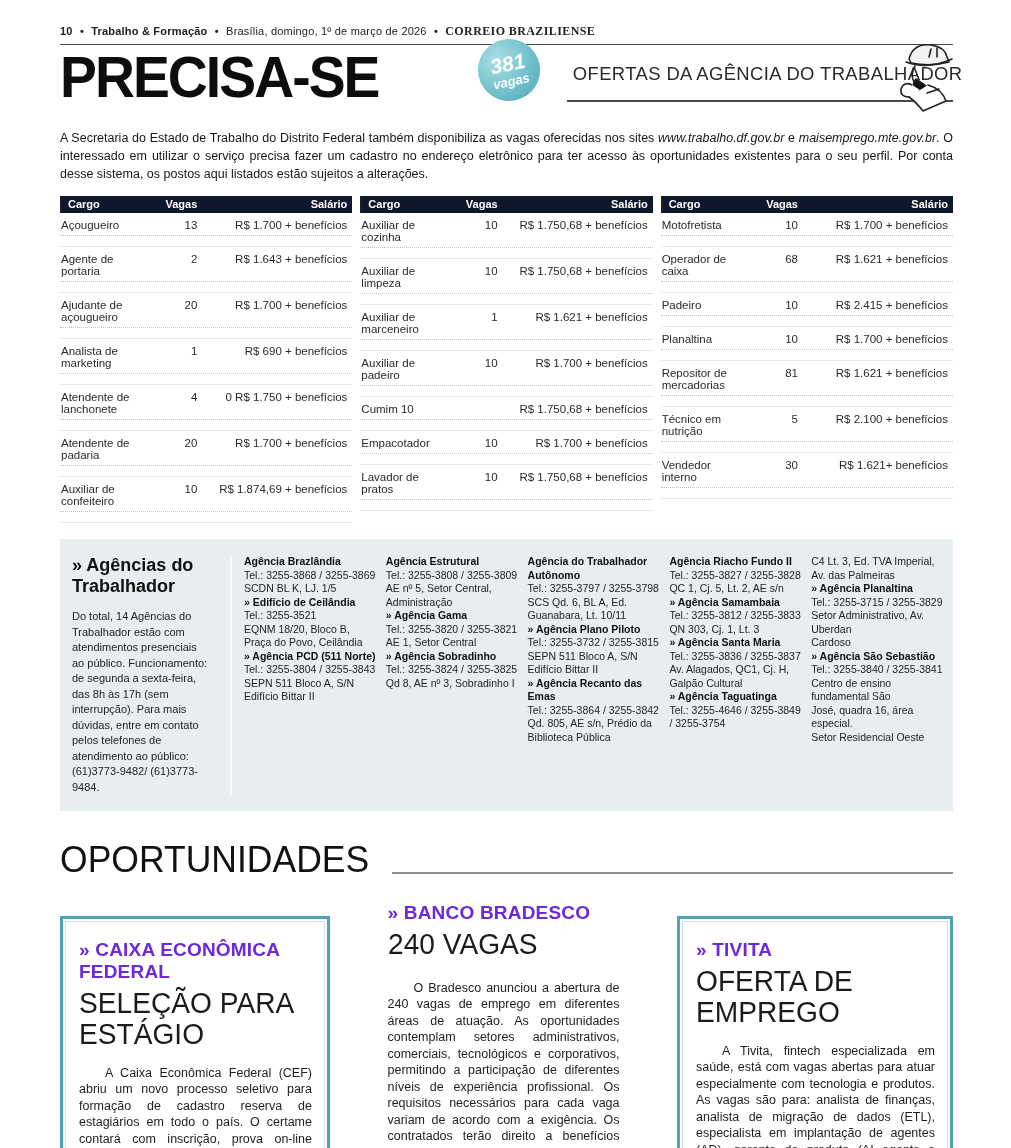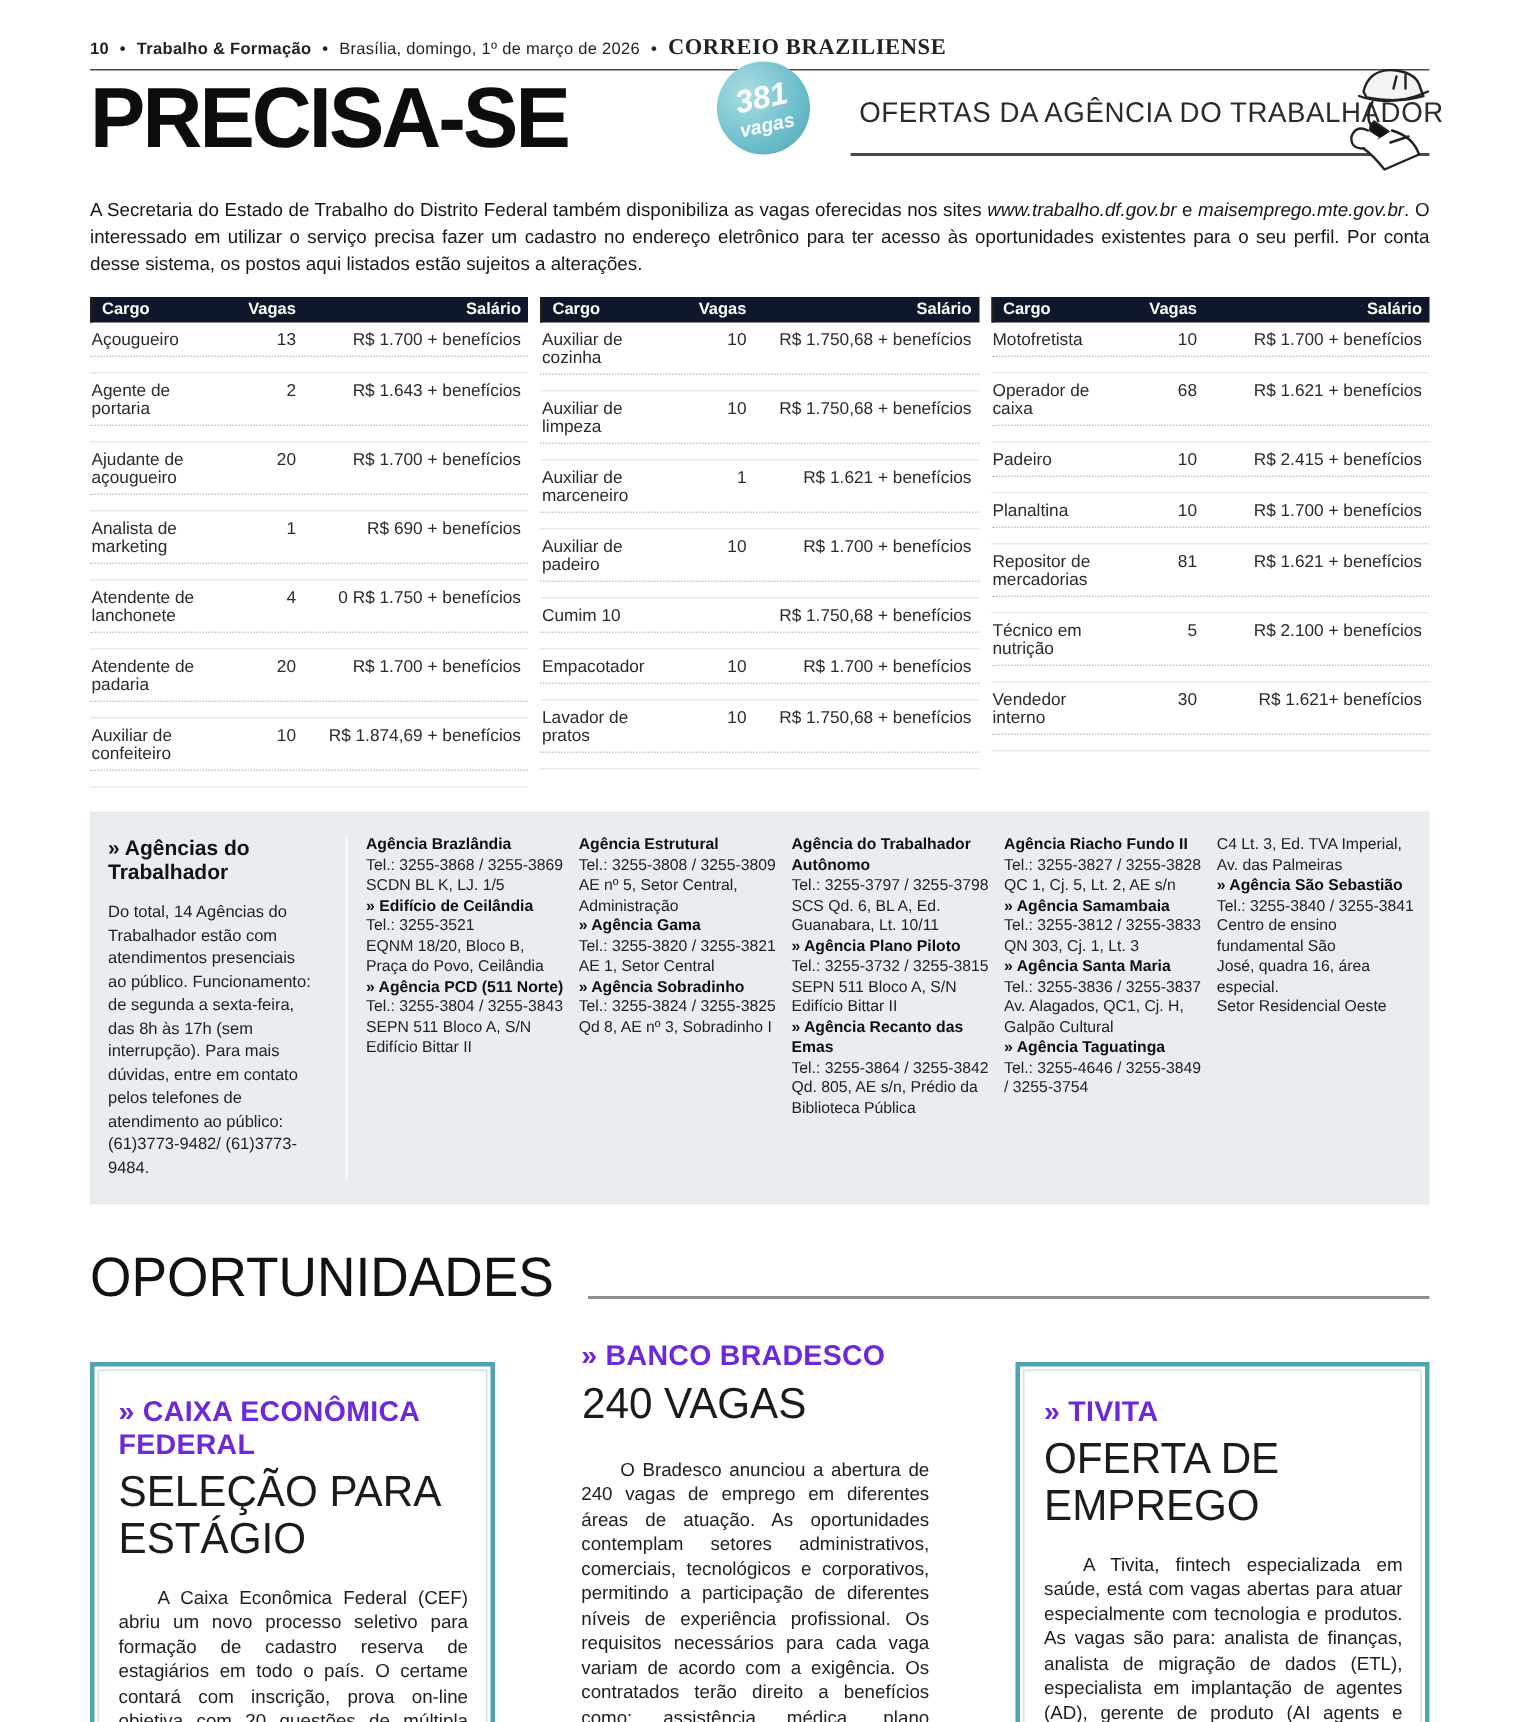--- a/index.html
+++ b/index.html
@@ -11,21 +11,21 @@
   }
   .page { padding:24px 58px 0 60px; }
 
   
   .masthead {
     font-size:11px; color:#222; padding-bottom:5px;
     border-bottom:1.5px solid #4a4a4a; letter-spacing:.2px;
   }
   .masthead .b { font-weight:bold; }
   .masthead .sep { font-weight:bold; margin:0 4px; }
-  .masthead .brand { font-weight:bold; font-family:"Liberation Serif", serif; text-transform:uppercase; font-size:15px; letter-spacing:.4px; }
+  .masthead .brand { font-weight:bold; font-family:"Liberation Serif", serif; text-transform:uppercase; font-size:12px; letter-spacing:.4px; }
 
   
   .title-row { position:relative; height:74px; }
   .main-title {
     position:absolute; left:0; top:4px;
     font-size:57px; font-weight:800; letter-spacing:-2px; color:#0d0d0d;
     transform:scaleX(.97); transform-origin:left top; line-height:1;
   }
   .badge {
     position:absolute; left:418px; top:-6px; width:62px; height:62px;
@@ -70,21 +70,21 @@
   .j-vagas { text-align:right; }
   .j-sal { text-align:right; }
   .job-gap { height:11px; border-bottom:1px solid #e9e9e9; }
 
   
   .panel {
     margin-top:16px; background:#e8edf0; padding:16px 10px 16px 10px;
     display:grid; grid-template-columns:148px 1fr; column-gap:12px;
   }
   .panel-left { padding-left:2px; }
-  .panel-left h3 { font-size:14px; font-weight:bold; color:#111; margin-bottom:12px; }
+  .panel-left h3 { font-size:18px; font-weight:bold; color:#111; margin-bottom:12px; }
   .panel-left p { font-size:11px; line-height:15.5px; color:#222; width:138px; }
   .panel-right { border-left:2px solid #f7fafa; padding-left:12px; }
   .panel-right h3 { font-size:12px; font-weight:bold; color:#111; margin-bottom:13px; }
   .ag-cols { display:grid; grid-template-columns:repeat(5,1fr); column-gap:10px; }
   .ag-name { font-size:10.5px; font-weight:bold; line-height:13.5px; color:#101010; }
   .ag-name:empty { display:none; }
   .ag-details { font-size:10.5px; line-height:13.5px; color:#222; white-space:pre-line; }
 
   
   .opp-title-row { margin-top:30px; display:flex; align-items:flex-end; }
@@ -471,20 +471,26 @@
             </div>
           </div>
         <div class="ag-col">
 
             <div class="ag-entry">
 
               <div class="ag-details">C4 Lt. 3, Ed. TVA Imperial,
 Av. das Palmeiras</div>
             </div>
 
+            <div class="ag-entry">
+              <div class="ag-name">» Agência Planaltina</div>
+              <div class="ag-details">Tel.: 3255-3715 / 3255-3829
+Setor Administrativo, Av. Uberdan
+Cardoso</div>
+            </div>
 
             <div class="ag-entry">
               <div class="ag-name">» Agência São Sebastião</div>
               <div class="ag-details">Tel.: 3255-3840 / 3255-3841
 Centro de ensino fundamental São
 José, quadra 16, área especial.
 Setor Residencial Oeste</div>
             </div>
           </div>
       </div>

